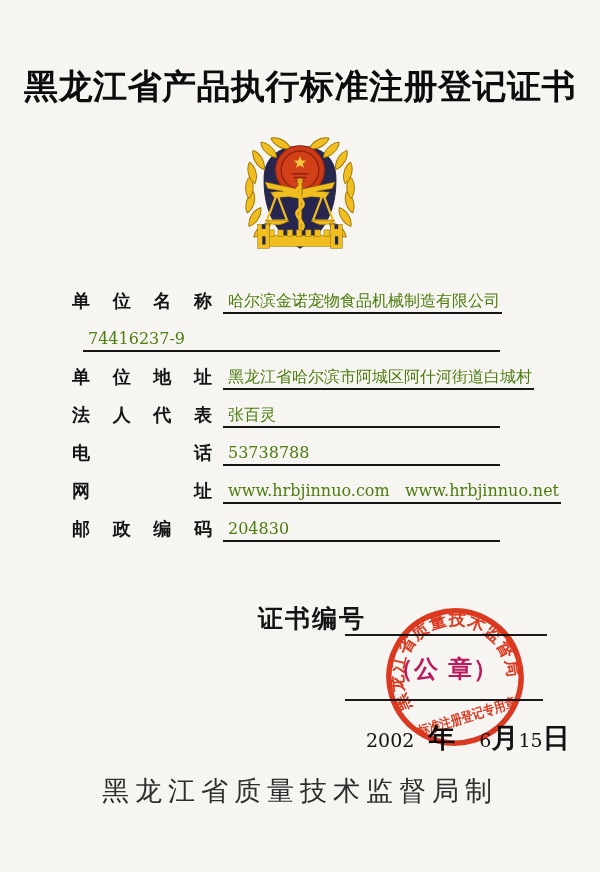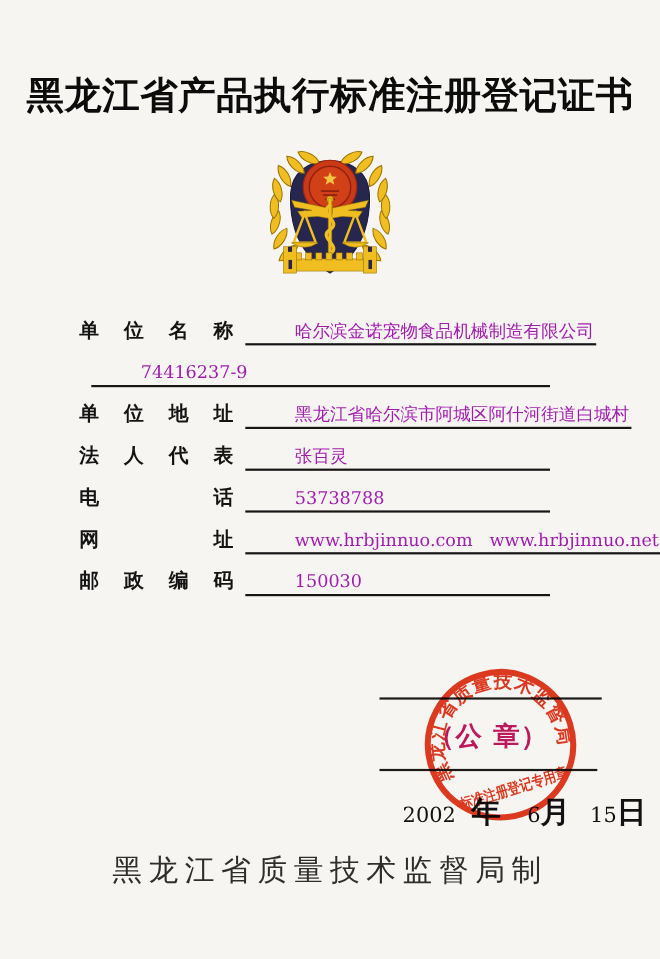--- a/index.html
+++ b/index.html
@@ -22,21 +22,21 @@
     font-family:"DejaVu Sans","Liberation Sans",sans-serif;
     font-weight:bold;font-size:18px;line-height:1.1;color:#141414;
     text-align:justify;text-align-last:justify;padding-bottom:3px;
   }
   .fvalue{
     flex:1;margin-left:11px;border-bottom:2px solid #161616;
     min-height:24px;display:flex;align-items:flex-end;
   }
   .fvalue span{
     font-size:16px;line-height:1.25;padding:0 2px 1px 5px;
-    white-space:pre;color:#a21caf;margin-left:40px;
+    white-space:pre;color:#4d7c0f;
   }
   .cert-label{
     position:absolute;font-family:"DejaVu Sans","Liberation Sans",sans-serif;
     font-weight:bold;font-size:25px;letter-spacing:2px;color:#141414;white-space:nowrap;
   }
   .certno-label{left:258px;top:602px;}
   .issuer-label{left:258px;top:661px;}
   .cert-line{position:absolute;height:0;border-bottom:2px solid #1a1a1a;}
   .line1{left:345px;top:634px;width:202px;}
   .line2{left:345px;top:699px;width:198px;}
@@ -46,21 +46,21 @@
   .stamp-note{
     position:absolute;left:389px;top:653px;
     font-weight:bold;font-size:24px;letter-spacing:1px;color:#be185d;white-space:nowrap;
   }
   .date-row{
     position:absolute;left:366px;top:720px;display:flex;align-items:baseline;
     color:#121212;white-space:nowrap;
   }
   .date-num{font-size:19px;font-family:"DejaVu Serif","Liberation Serif",serif;}
   .date-unit{font-size:27px;font-weight:bold;font-family:"DejaVu Serif","Liberation Serif",serif;}
-  .gap-a{margin-left:14px;} .gap-b{margin-left:24px;} .gap-c{margin-left:18px;}
+  .gap-a{margin-left:14px;} .gap-b{margin-left:24px;} .gap-c{}
   .seal{
     position:absolute;left:373px;top:595px;width:164px;height:164px;
     mix-blend-mode:multiply;opacity:0.95;pointer-events:none;
   }
   .seal text{font-family:"DejaVu Serif","Liberation Serif",serif;font-weight:bold;}
   .footer{
     position:absolute;top:773px;left:0;right:0;text-align:center;
     font-size:27px;letter-spacing:6px;color:#2e2e2c;white-space:nowrap;
   }
 </style>
@@ -167,25 +167,26 @@
     </div>
     <div class="frow">
       <div class="flabel">网址</div>
       <div class="fvalue">
           <span>www.hrbjinnuo.com   www.hrbjinnuo.net</span>
         </div>
     </div>
     <div class="frow">
       <div class="flabel">邮政编码</div>
       <div class="fvalue">
-          <span>150030</span>
+          <span>204830</span>
         </div>
     </div>
   </div>
 
+  <div class="cert-label certno-label">证书编号</div>
   <div class="cert-line line1">
       <span></span>
     </div>
 
   <div class="stamp-note">（公 章）</div>
   <div class="cert-line line2"></div>
 
   <div class="date-row">
     <span class="date-num">2002</span>
     <span class="date-unit gap-a">年</span>

